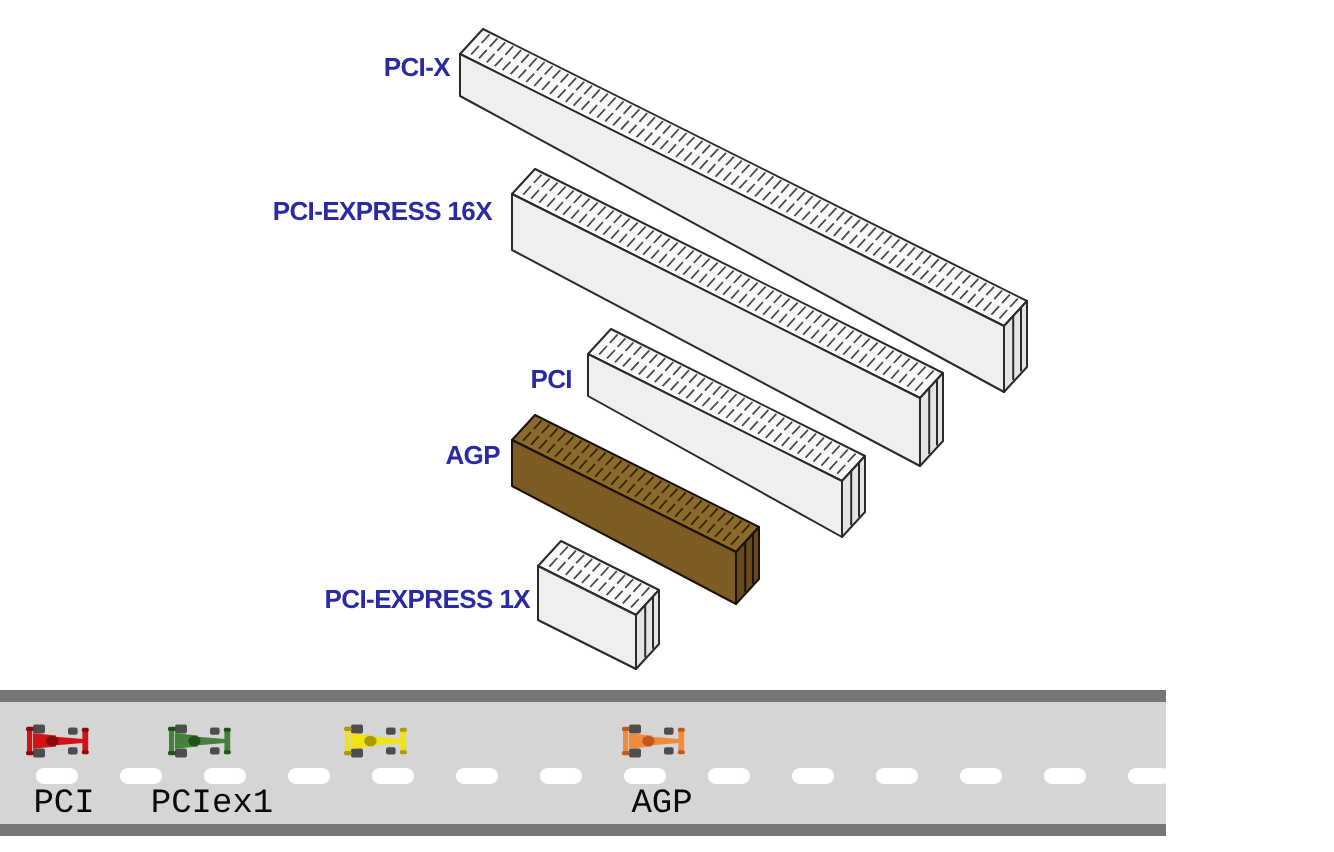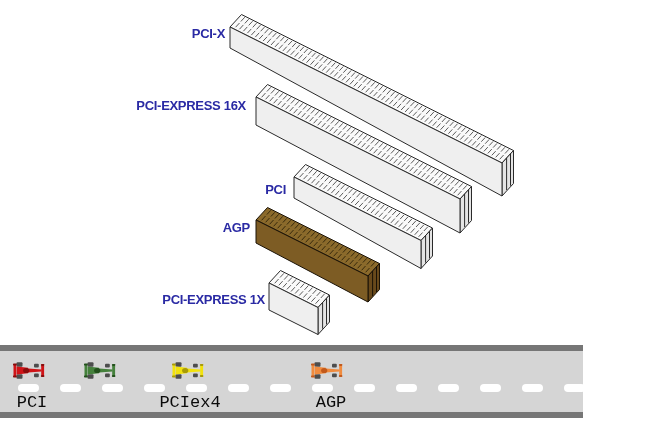--- a/index.html
+++ b/index.html
@@ -116,36 +116,36 @@
           <rect x="0.5" y="2.2" width="2.6" height="12.6" fill="#45813c"></rect>
           <rect x="0" y="1.4" width="3.8" height="2.1" rx="0.8" fill="#23511c"></rect>
           <rect x="0" y="13.5" width="3.8" height="2.1" rx="0.8" fill="#23511c"></rect>
           <polygon points="3.5,4.6 15,5.8 15,11.2 3.5,12.4" fill="#45813c"></polygon>
           <polygon points="15,6.4 28.5,7.5 28.5,9.5 15,10.6" fill="#45813c"></polygon>
           <ellipse cx="13.2" cy="8.5" rx="3.1" ry="2.6" fill="#23511c"></ellipse>
           <rect x="28.2" y="2.8" width="2.9" height="11.4" rx="1.4" fill="#45813c"></rect>
           <rect x="27.9" y="1.9" width="3.5" height="2" rx="0.8" fill="#23511c"></rect>
           <rect x="27.9" y="13.1" width="3.5" height="2" rx="0.8" fill="#23511c"></rect>
         </svg>
+        <div class="lane-label" style="left: 106px; color: rgb(10, 10, 10);">PCIex1</div>
         <svg class="car" viewBox="0 0 33 17" style="left: 172px;">
           <rect x="3.5" y="0.2" width="6" height="4.6" rx="1" fill="#4d4d4d"></rect>
           <rect x="3.5" y="12.2" width="6" height="4.6" rx="1" fill="#4d4d4d"></rect>
           <rect x="21" y="1.8" width="4.8" height="3.6" rx="1" fill="#4d4d4d"></rect>
           <rect x="21" y="11.6" width="4.8" height="3.6" rx="1" fill="#4d4d4d"></rect>
           <rect x="0.5" y="2.2" width="2.6" height="12.6" fill="#f2e20d"></rect>
           <rect x="0" y="1.4" width="3.8" height="2.1" rx="0.8" fill="#a89b06"></rect>
           <rect x="0" y="13.5" width="3.8" height="2.1" rx="0.8" fill="#a89b06"></rect>
           <polygon points="3.5,4.6 15,5.8 15,11.2 3.5,12.4" fill="#f2e20d"></polygon>
           <polygon points="15,6.4 28.5,7.5 28.5,9.5 15,10.6" fill="#f2e20d"></polygon>
           <ellipse cx="13.2" cy="8.5" rx="3.1" ry="2.6" fill="#a89b06"></ellipse>
           <rect x="28.2" y="2.8" width="2.9" height="11.4" rx="1.4" fill="#f2e20d"></rect>
           <rect x="27.9" y="1.9" width="3.5" height="2" rx="0.8" fill="#a89b06"></rect>
           <rect x="27.9" y="13.1" width="3.5" height="2" rx="0.8" fill="#a89b06"></rect>
         </svg>
-        <div class="lane-label" style="left: 190px; color: rgb(10, 10, 10);">PCIex4</div>
         <svg class="car" viewBox="0 0 33 17" style="left: 311px;">
           <rect x="3.5" y="0.2" width="6" height="4.6" rx="1" fill="#4d4d4d"></rect>
           <rect x="3.5" y="12.2" width="6" height="4.6" rx="1" fill="#4d4d4d"></rect>
           <rect x="21" y="1.8" width="4.8" height="3.6" rx="1" fill="#4d4d4d"></rect>
           <rect x="21" y="11.6" width="4.8" height="3.6" rx="1" fill="#4d4d4d"></rect>
           <rect x="0.5" y="2.2" width="2.6" height="12.6" fill="#f08b3e"></rect>
           <rect x="0" y="1.4" width="3.8" height="2.1" rx="0.8" fill="#c2591b"></rect>
           <rect x="0" y="13.5" width="3.8" height="2.1" rx="0.8" fill="#c2591b"></rect>
           <polygon points="3.5,4.6 15,5.8 15,11.2 3.5,12.4" fill="#f08b3e"></polygon>
           <polygon points="15,6.4 28.5,7.5 28.5,9.5 15,10.6" fill="#f08b3e"></polygon>

